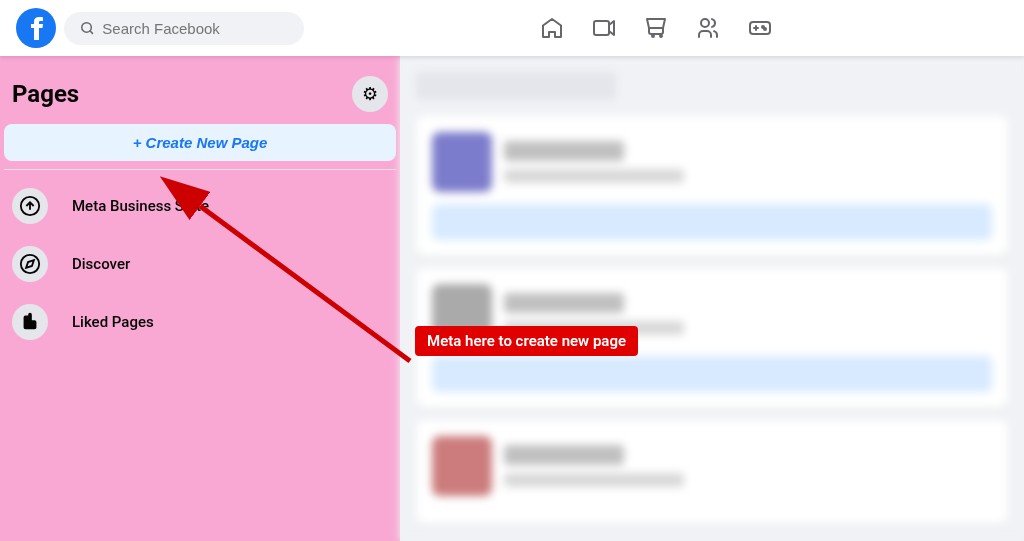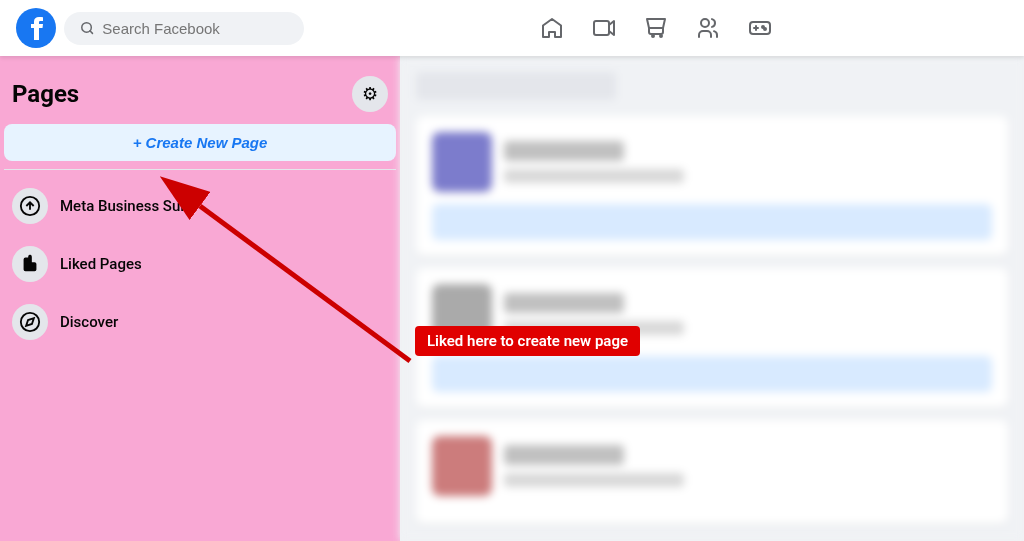--- a/index.html
+++ b/index.html
@@ -121,21 +121,21 @@
       height: 1px;
       background: #e4e6eb;
       margin: 8px 0;
     }
     .sidebar-item {
       display: flex;
       align-items: center;
       padding: 10px 8px;
       border-radius: 8px;
       cursor: pointer;
-      gap: 12px;
+      gap: 24px;
       margin-bottom: 2px;
     }
     .sidebar-item-icon {
       width: 36px;
       height: 36px;
       border-radius: 50%;
       background: #e4e6eb;
       display: flex;
       align-items: center;
       justify-content: center;
@@ -320,35 +320,35 @@
         <svg width="22" height="22" viewBox="0 0 24 24" fill="none" stroke="#050505" stroke-width="2">
           <circle cx="12" cy="12" r="10"></circle>
             <path d="M8 12l4-4 4 4M12 8v8"></path>
         </svg>
       </div>
       <span class="sidebar-item-label">Meta Business Suite</span>
     </div>
 
     <div class="sidebar-item">
       <div class="sidebar-item-icon">
-        <svg width="22" height="22" viewBox="0 0 24 24" fill="#050505">
-          <path d="M14 10V4a2 2 0 00-4 0v1H7a2 2 0 00-2 2v11a2 2 0 002 2h10a2 2 0 002-2v-6a2 2 0 00-2-2h-3z"></path>
-        </svg>
-      </div>
-      <span class="sidebar-item-label">Liked Pages</span>
-    </div>
-
-    <div class="sidebar-item">
-      <div class="sidebar-item-icon">
         <svg width="22" height="22" viewBox="0 0 24 24" fill="none" stroke="#050505" stroke-width="2">
           <circle cx="12" cy="12" r="10"></circle>
           <polygon points="16.24 7.76 14.12 14.12 7.76 16.24 9.88 9.88 16.24 7.76"></polygon>
         </svg>
       </div>
       <span class="sidebar-item-label">Discover</span>
+    </div>
+
+    <div class="sidebar-item">
+      <div class="sidebar-item-icon">
+        <svg width="22" height="22" viewBox="0 0 24 24" fill="#050505">
+          <path d="M14 10V4a2 2 0 00-4 0v1H7a2 2 0 00-2 2v11a2 2 0 002 2h10a2 2 0 002-2v-6a2 2 0 00-2-2h-3z"></path>
+        </svg>
+      </div>
+      <span class="sidebar-item-label">Liked Pages</span>
     </div>
 
   </div>
 
   <div class="content-area">
     <div class="content-header-blur"></div>
     <div class="page-card">
       <div class="page-card-inner">
         <div class="page-avatar" style="background: #7c7ccc;"></div>
         <div class="page-info">
@@ -385,14 +385,14 @@
   <svg class="arrow-svg" viewBox="0 0 340 260">
 
     <defs>
       <marker id="arrowhead" markerWidth="10" markerHeight="7" refX="0" refY="3.5" orient="auto">
         <polygon points="0 0, 10 3.5, 0 7" fill="#cc0000"></polygon>
       </marker>
     </defs>
     <line x1="290" y1="215" x2="80" y2="60" stroke="#cc0000" stroke-width="5" marker-end="url(#arrowhead)"></line>
   </svg>
 
-  <div class="click-label">Liked here to create new page</div>
+  <div class="click-label">Meta here to create new page</div>
 </div>
 
 </body></html>

